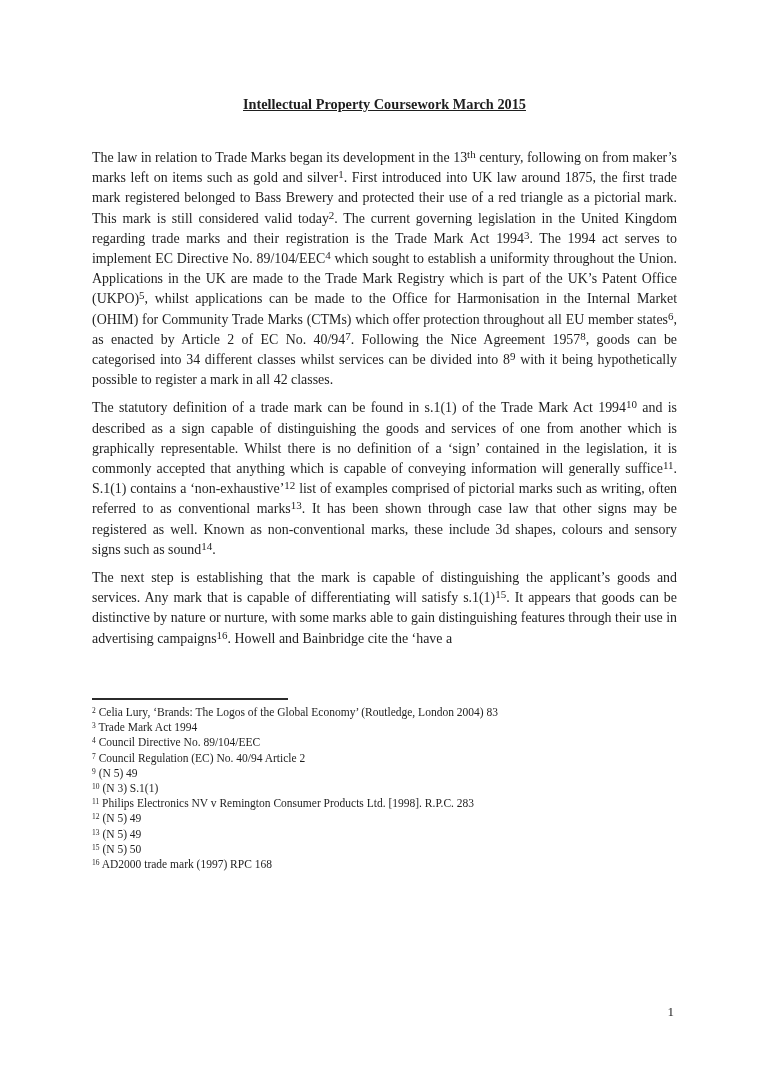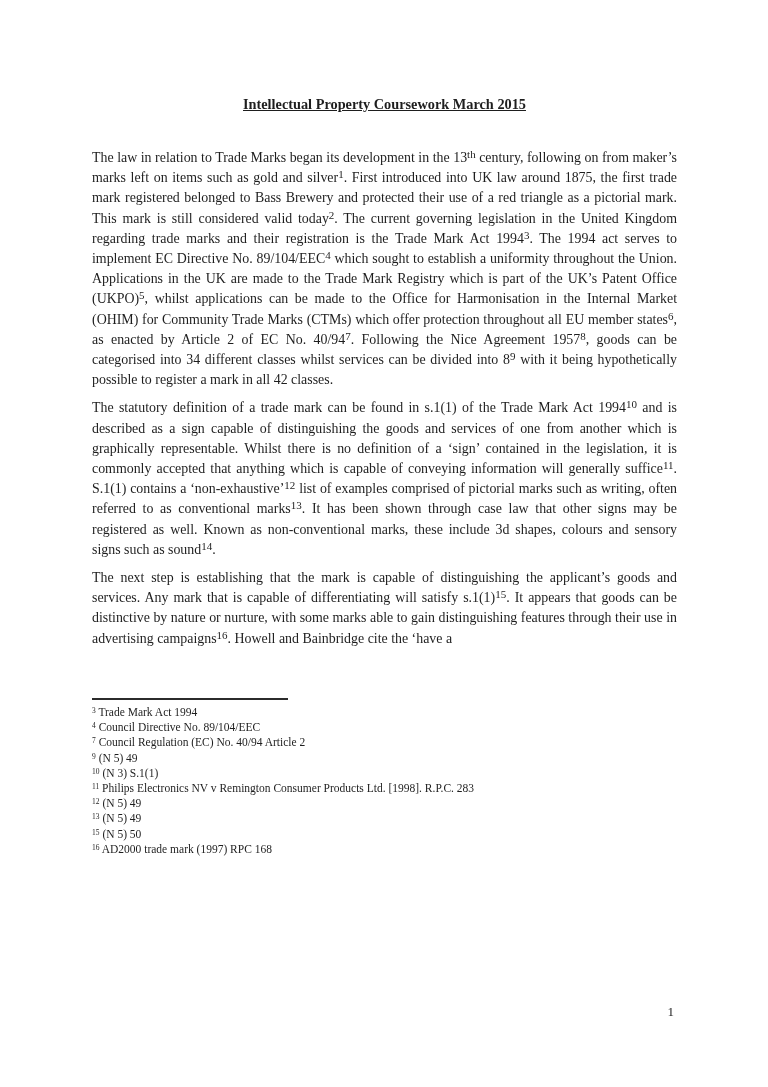--- a/index.html
+++ b/index.html
@@ -88,20 +88,21 @@
     <div id="paragraphs">
         <p class="body-para">The law in relation to Trade Marks began its development in the 13<sup>th</sup> century, following on from maker’s marks left on items such as gold and silver<sup>1</sup>. First introduced into UK law around 1875, the first trade mark registered belonged to Bass Brewery and protected their use of a red triangle as a pictorial mark. This mark is still considered valid today<sup>2</sup>. The current governing legislation in the United Kingdom regarding trade marks and their registration is the Trade Mark Act 1994<sup>3</sup>. The 1994 act serves to implement EC Directive No. 89/104/EEC<sup>4</sup> which sought to establish a uniformity throughout the Union. Applications in the UK are made to the Trade Mark Registry which is part of the UK’s Patent Office (UKPO)<sup>5</sup>, whilst applications can be made to the Office for Harmonisation in the Internal Market (OHIM) for Community Trade Marks (CTMs) which offer protection throughout all EU member states<sup>6</sup>, as enacted by Article 2 of EC No. 40/94<sup>7</sup>. Following the Nice Agreement 1957<sup>8</sup>, goods can be categorised into 34 different classes whilst services can be divided into 8<sup>9</sup> with it being hypothetically possible to register a mark in all 42 classes.</p>
         <p class="body-para">The statutory definition of a trade mark can be found in s.1(1) of the Trade Mark Act 1994<sup>10</sup> and is described as a sign capable of distinguishing the goods and services of one from another which is graphically representable. Whilst there is no definition of a ‘sign’ contained in the legislation, it is commonly accepted that anything which is capable of conveying information will generally suffice<sup>11</sup>. S.1(1) contains a ‘non-exhaustive’<sup>12</sup> list of examples comprised of pictorial marks such as writing, often referred to as conventional marks<sup>13</sup>. It has been shown through case law that other signs may be registered as well. Known as non-conventional marks, these include 3d shapes, colours and sensory signs such as sound<sup>14</sup>.</p>
         <p class="body-para">The next step is establishing that the mark is capable of distinguishing the applicant’s goods and services. Any mark that is capable of differentiating will satisfy s.1(1)<sup>15</sup>. It appears that goods can be distinctive by nature or nurture, with some marks able to gain distinguishing features through their use in advertising campaigns<sup>16</sup>. Howell and Bainbridge cite the ‘have a</p>
       </div>
   </div>
 
   <div class="footnote-area">
     <div class="fn-sep" style="border-top-color: rgb(43, 43, 43);"></div>
     <div id="footnotes">
+        <div class="fn"><sup>2</sup> Celia Lury, ‘Brands: The Logos of the Global Economy’ (Routledge, London 2004) 83</div>
         <div class="fn"><sup>3</sup> Trade Mark Act 1994</div>
         <div class="fn"><sup>4</sup> Council Directive No. 89/104/EEC</div>
         <div class="fn"><sup>7</sup> Council Regulation (EC) No. 40/94 Article 2</div>
         <div class="fn"><sup>9</sup> (N 5) 49</div>
         <div class="fn"><sup>10</sup> (N 3) S.1(1)</div>
         <div class="fn"><sup>11</sup> Philips Electronics NV v Remington Consumer Products Ltd. [1998]. R.P.C. 283</div>
         <div class="fn"><sup>12</sup> (N 5) 49</div>
         <div class="fn"><sup>13</sup> (N 5) 49</div>
         <div class="fn"><sup>15</sup> (N 5) 50</div>
         <div class="fn"><sup>16</sup> AD2000 trade mark (1997) RPC 168</div>

